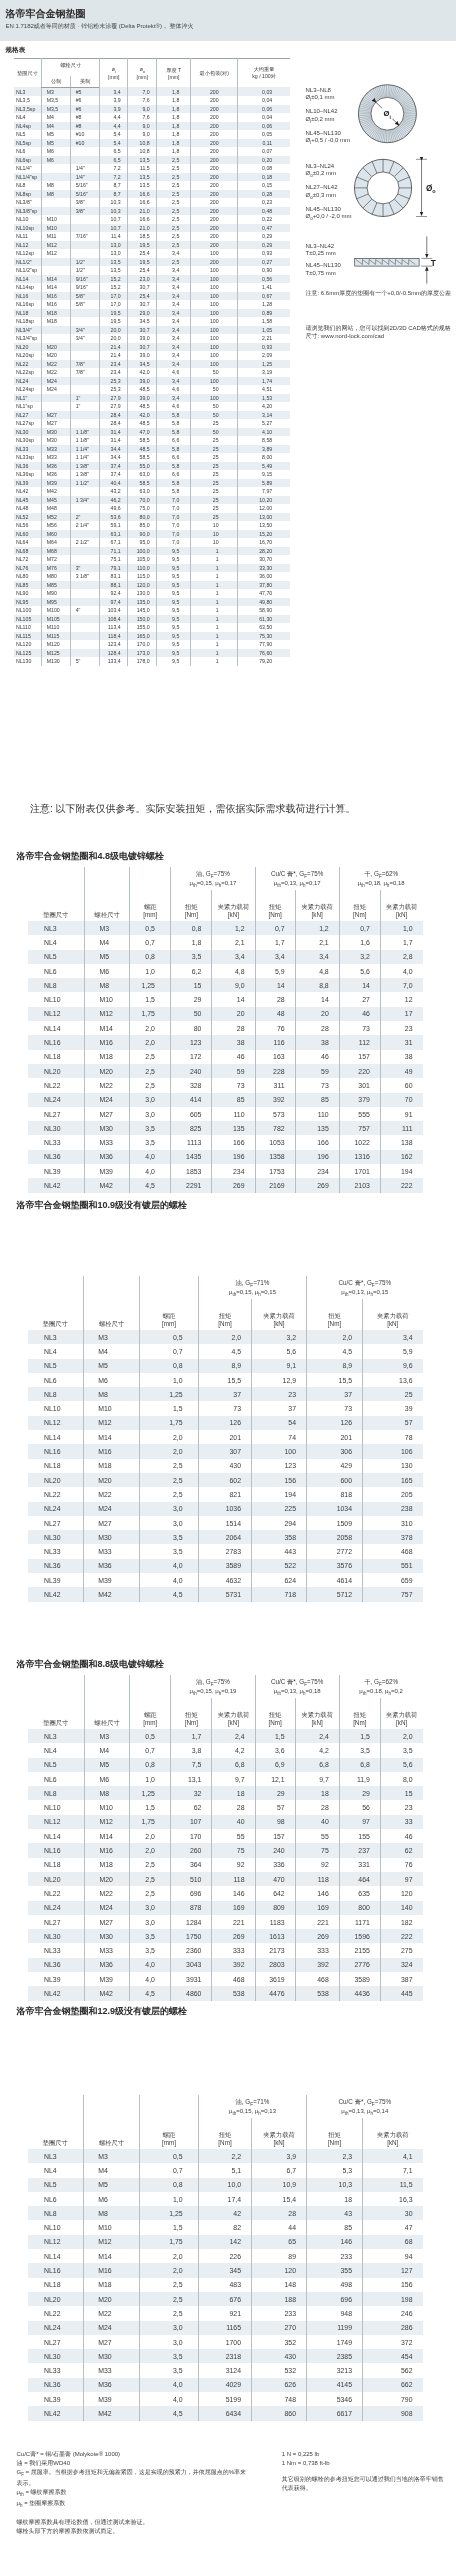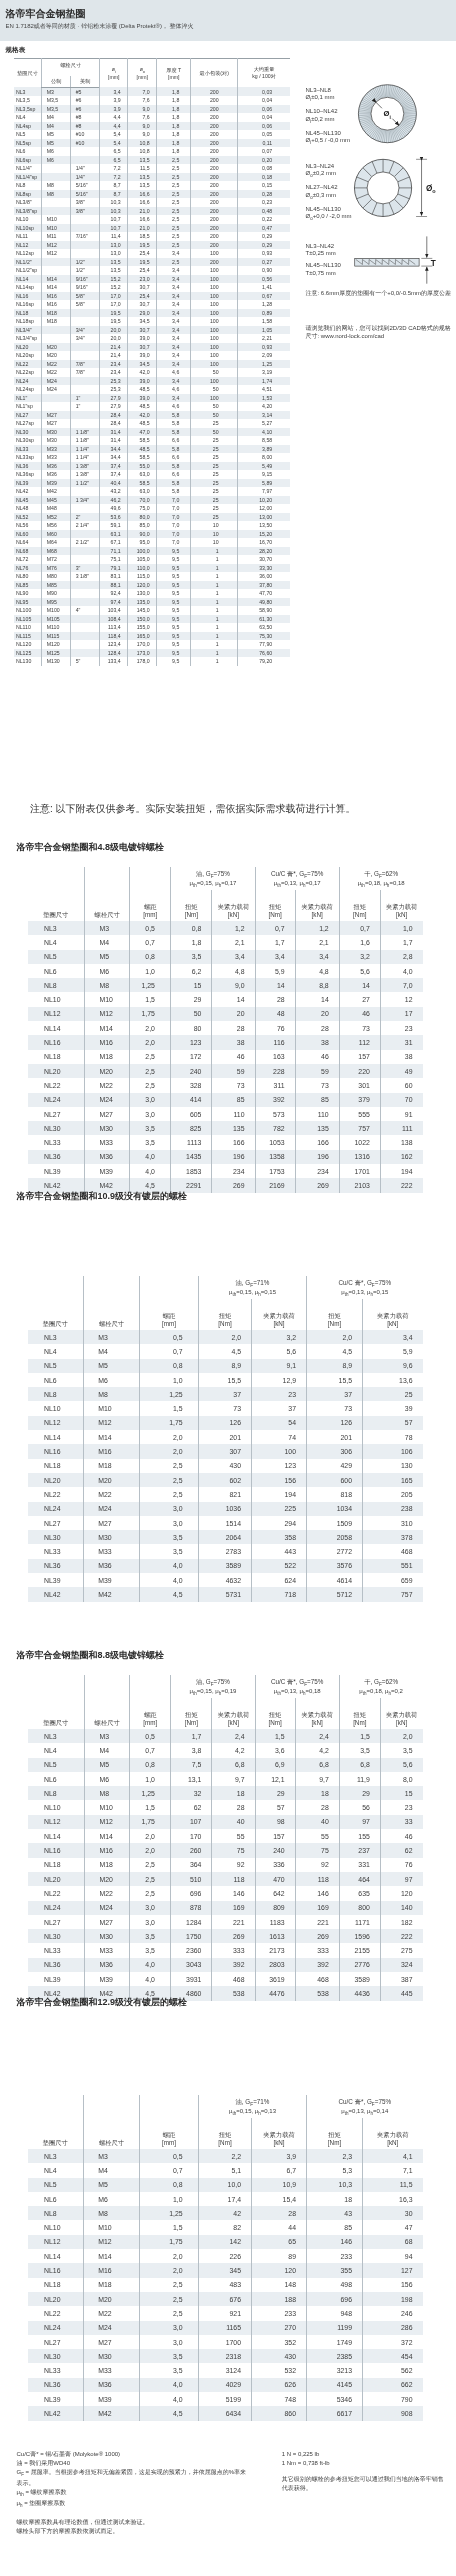--- a/index.html
+++ b/index.html
@@ -37,21 +37,21 @@
   .d2{position:absolute;left:52px;top:98px;}
   .d3{position:absolute;left:52px;top:174px;}
   .note{position:absolute;left:5.5px;width:148px;line-height:8.3px;}
   sub{font-size:75%;}
 
   
   .banner2{position:absolute;top:682px;left:8.8px;width:439px;height:91px;background:#dfe6ea;}
   .banner2 .t{position:absolute;top:29px;left:21px;font-size:16.5px;font-weight:bold;color:#2b2b2b;}
   .banner2 .s{position:absolute;top:62px;left:21px;font-size:8.3px;color:#3c3c3c;}
   .notice{position:absolute;top:802px;left:30px;font-size:10px;color:#333;}
-  .tq-title{position:absolute;left:16.5px;font-size:9px;font-weight:bold;color:#2b2b2b;}
+  .tq-title{position:absolute;left:16.5px;font-size:9px;font-weight:bold;color:#2b2b2b;margin-top:9px;}
 
   
   .tq{position:absolute;left:27.5px;width:395px;}
   .tq th,.tq td{border-left:0.6px solid #b6bfc6;}
   .tq thead th{font-weight:normal;text-align:center;vertical-align:bottom;padding:0.6px 0 2.2px 0;}
   .tq thead .g1{font-size:6.3px;}
   .tq thead .g2{font-size:6px;}
   .tq thead .h{font-size:6.3px;line-height:7.7px;}
   .tq tbody td{font-size:6.9px;height:14.3px;padding:0;white-space:nowrap;}
   .tq tbody tr:nth-child(odd){background:#e9eef2;}

